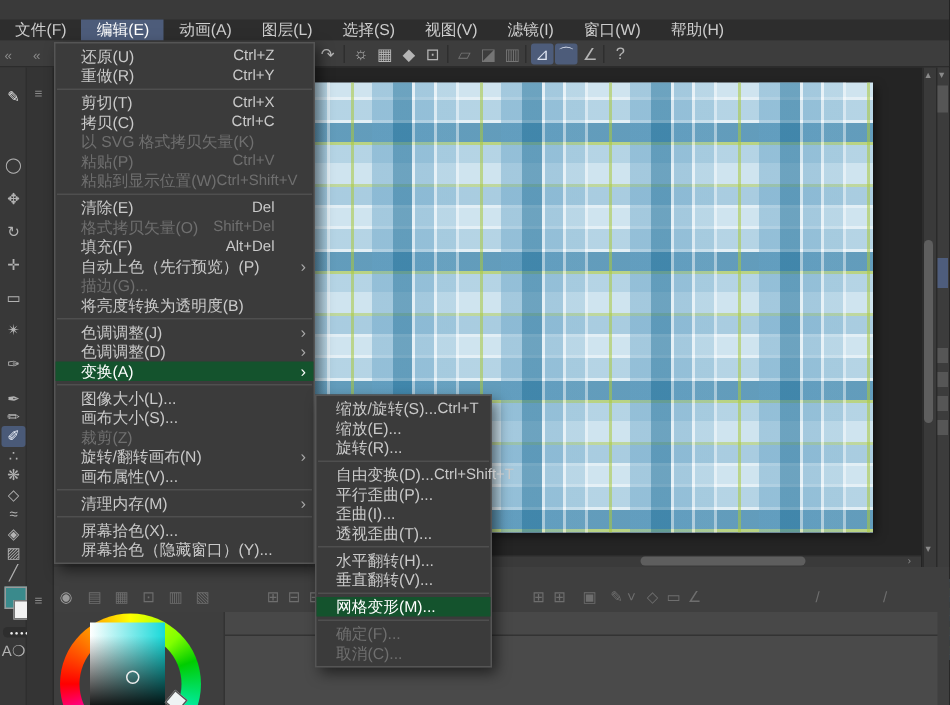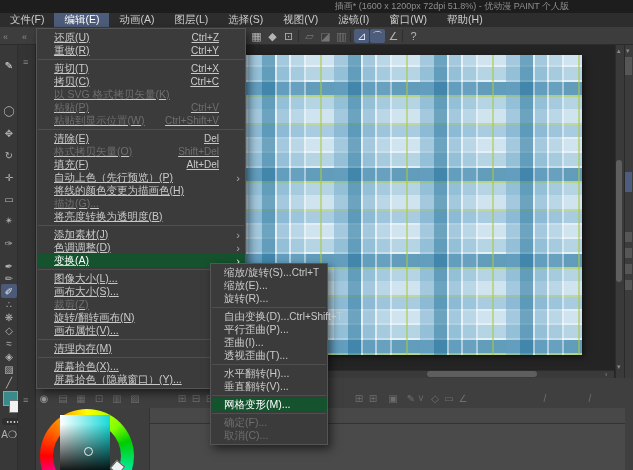--- a/index.html
+++ b/index.html
@@ -86,39 +86,36 @@
   #wheel{left:40px;top:409px;width:94px;height:94px;border-radius:50%;
     background:conic-gradient(from 270deg,#f00 0deg,#ff8000 45deg,#ff0 90deg,#80ff00 135deg,#0c0 160deg,#0ff 225deg,#00f 270deg,#f0f 315deg,#f00 360deg);}
   #wheelhole{left:53px;top:422px;width:68px;height:68px;border-radius:50%;background:#3e3e3e;}
   #svsquare{left:60px;top:415px;width:50px;height:60px;
     background-image:linear-gradient(to top,#000 0%,rgba(0,0,0,0) 85%),linear-gradient(to right,#fff,#17d9d9);}
   #svpick{left:84px;top:447px;width:7px;height:7px;border:1px solid #eee;border-radius:50%;background:transparent;}
   #hueknob{left:112px;top:462px;width:9px;height:9px;background:#eef4f4;border:1px solid #555;transform:rotate(40deg);}
   
   .popup{position:absolute;background:#3b3b3b;border:1px solid #555;box-shadow:3px 4px 9px rgba(0,0,0,.55);
          z-index:50;padding:2px 0;font-size:10.5px;color:#c9c9c9;box-sizing:border-box;}
-  #editmenu{left:36px;top:28px;width:210px;text-decoration:underline;}
+  #editmenu{left:36px;top:28px;width:174px;}
   #submenu{left:210px;top:263px;width:118px;}
   .mi{display:flex;align-items:center;height:13px;padding:0 26px 0 17px;position:relative;white-space:nowrap;}
   #submenu .mi{padding:0 22px 0 13px;}
   .mi .sc{margin-left:auto;font-size:10px;}
   .mi .arr{position:absolute;right:5px;top:0;height:13px;display:flex;align-items:center;font-size:11px;color:#aaa;}
   .mi.dis{color:#6f6f6f;}
   .mi.hl{background:#14532d;color:#fff;}
   .mi.hl .arr{color:#fff;}
   .sep{height:1px;background:#4f4f4f;margin:2px 1px;}
 </style>
 </head>
 <body>
 
 <div id="app">
 
-  <div class="abs" id="titlebar">
-    <span>插画* (1600 x 1200px 72dpi 51.8%)  - 优动漫 PAINT 个人版</span>
-  </div>
 
   <div class="abs" id="menubar">
     <span class="mb-item">文件(F)</span>
     <span class="mb-item active">编辑(E)</span>
     <span class="mb-item">动画(A)</span>
     <span class="mb-item">图层(L)</span>
     <span class="mb-item">选择(S)</span>
     <span class="mb-item">视图(V)</span>
     <span class="mb-item">滤镜(I)</span>
     <span class="mb-item">窗口(W)</span>
@@ -275,32 +272,29 @@
         <span class="sc">Shift+Del</span>
       </div>
     <div class="mi">
         <span>填充(F)</span>
         <span class="sc">Alt+Del</span>
       </div>
     <div class="mi">
         <span>自动上色（先行预览）(P)</span>
         <span class="arr">›</span>
       </div>
-    <div class="mi">
-        <span>将线的颜色变更为描画色(H)</span>
-      </div>
     <div class="mi dis">
         <span>描边(G)...</span>
       </div>
     <div class="mi">
         <span>将亮度转换为透明度(B)</span>
       </div>
     <div class="sep"></div>
     <div class="mi">
-        <span>添加素材(J)</span>
+        <span>色调调整(J)</span>
         <span class="arr">›</span>
       </div>
     <div class="mi">
         <span>色调调整(D)</span>
         <span class="arr">›</span>
       </div>
     <div class="mi hl">
         <span>变换(A)</span>
         <span class="arr">›</span>
       </div>

